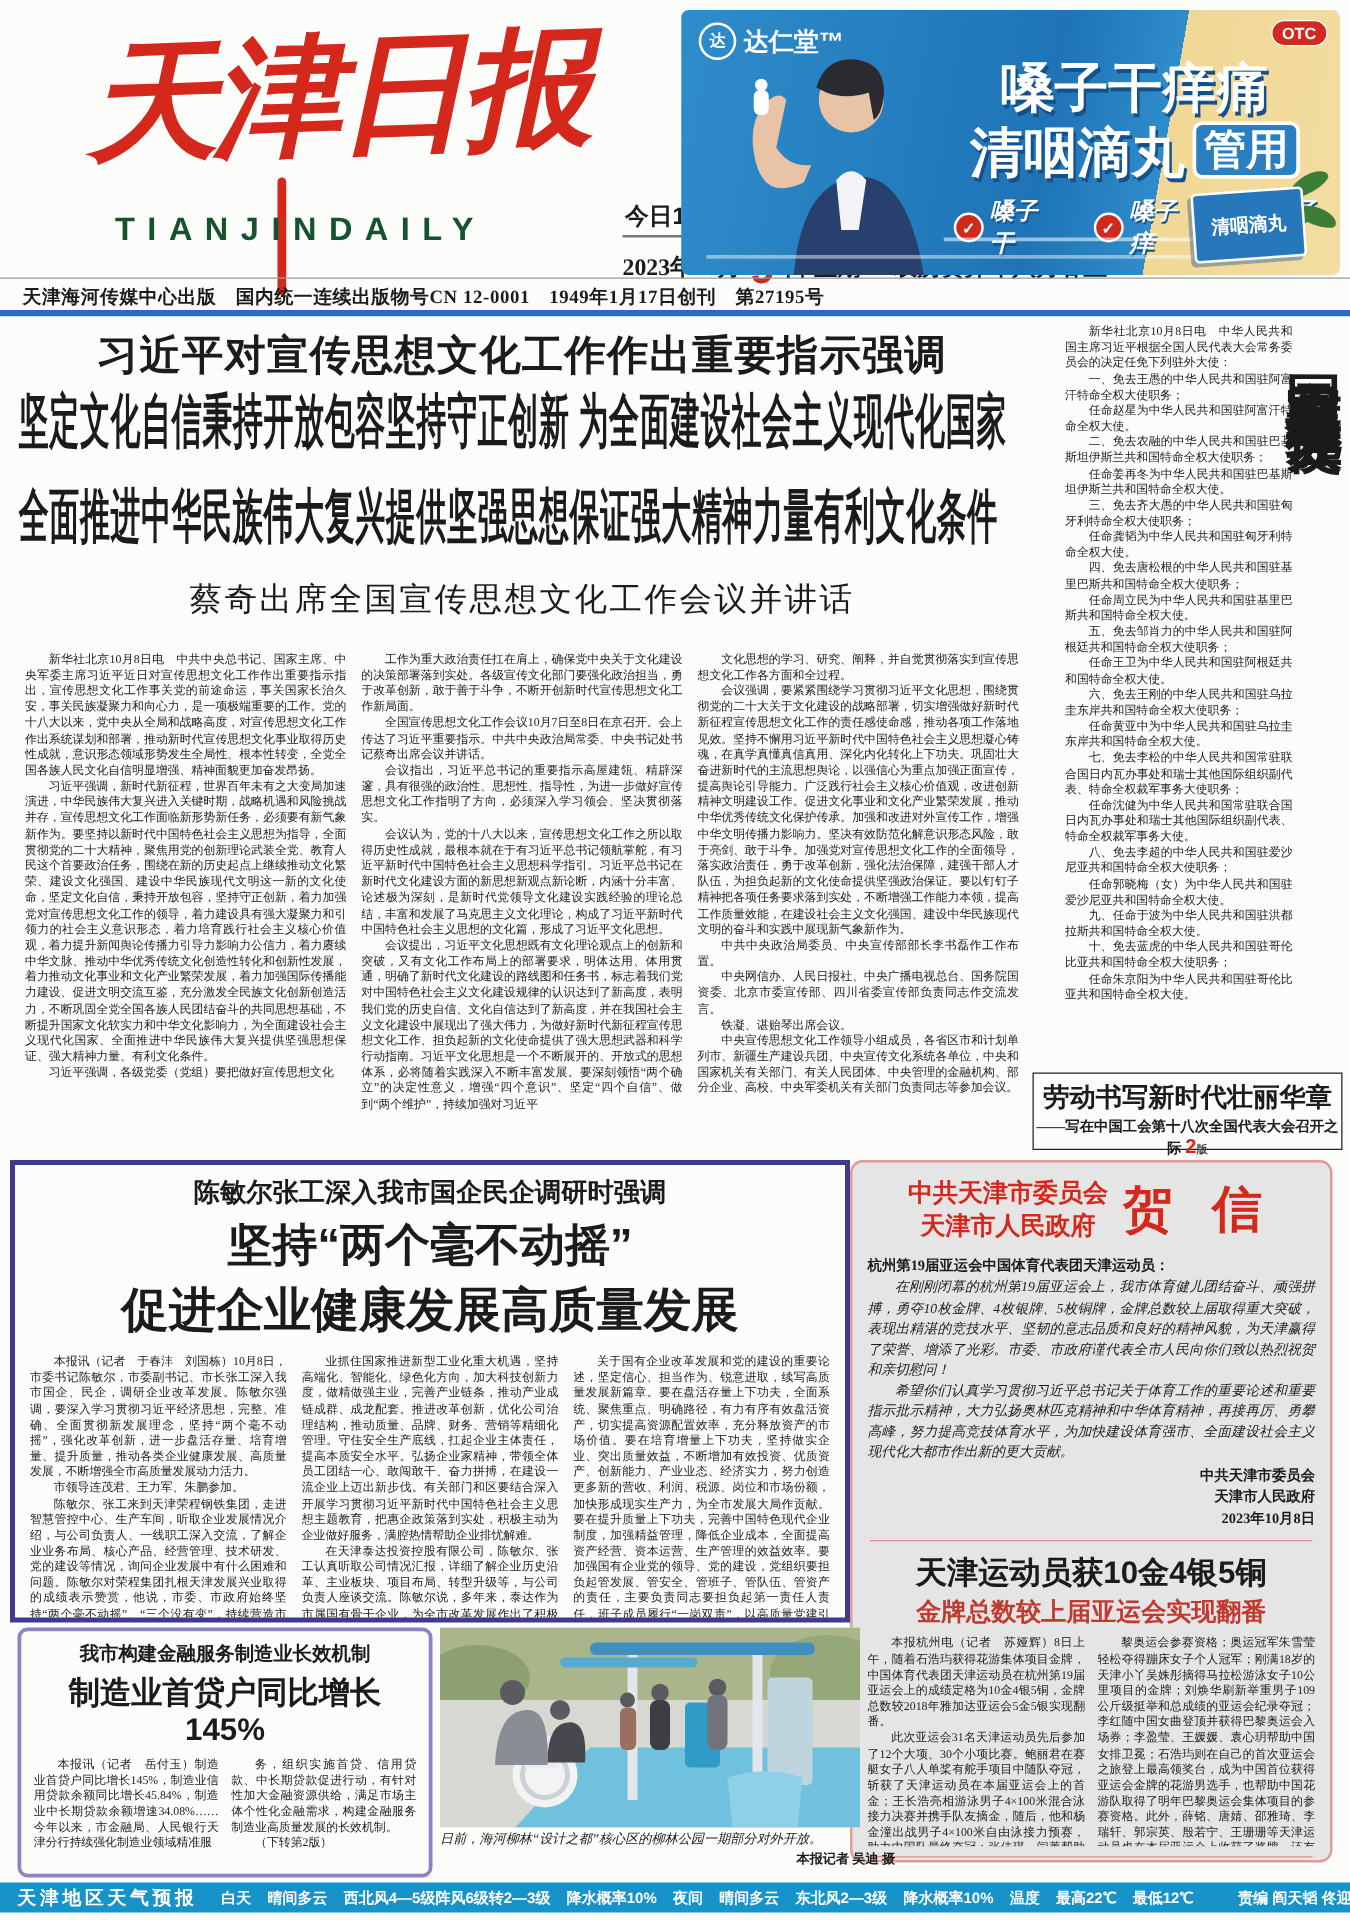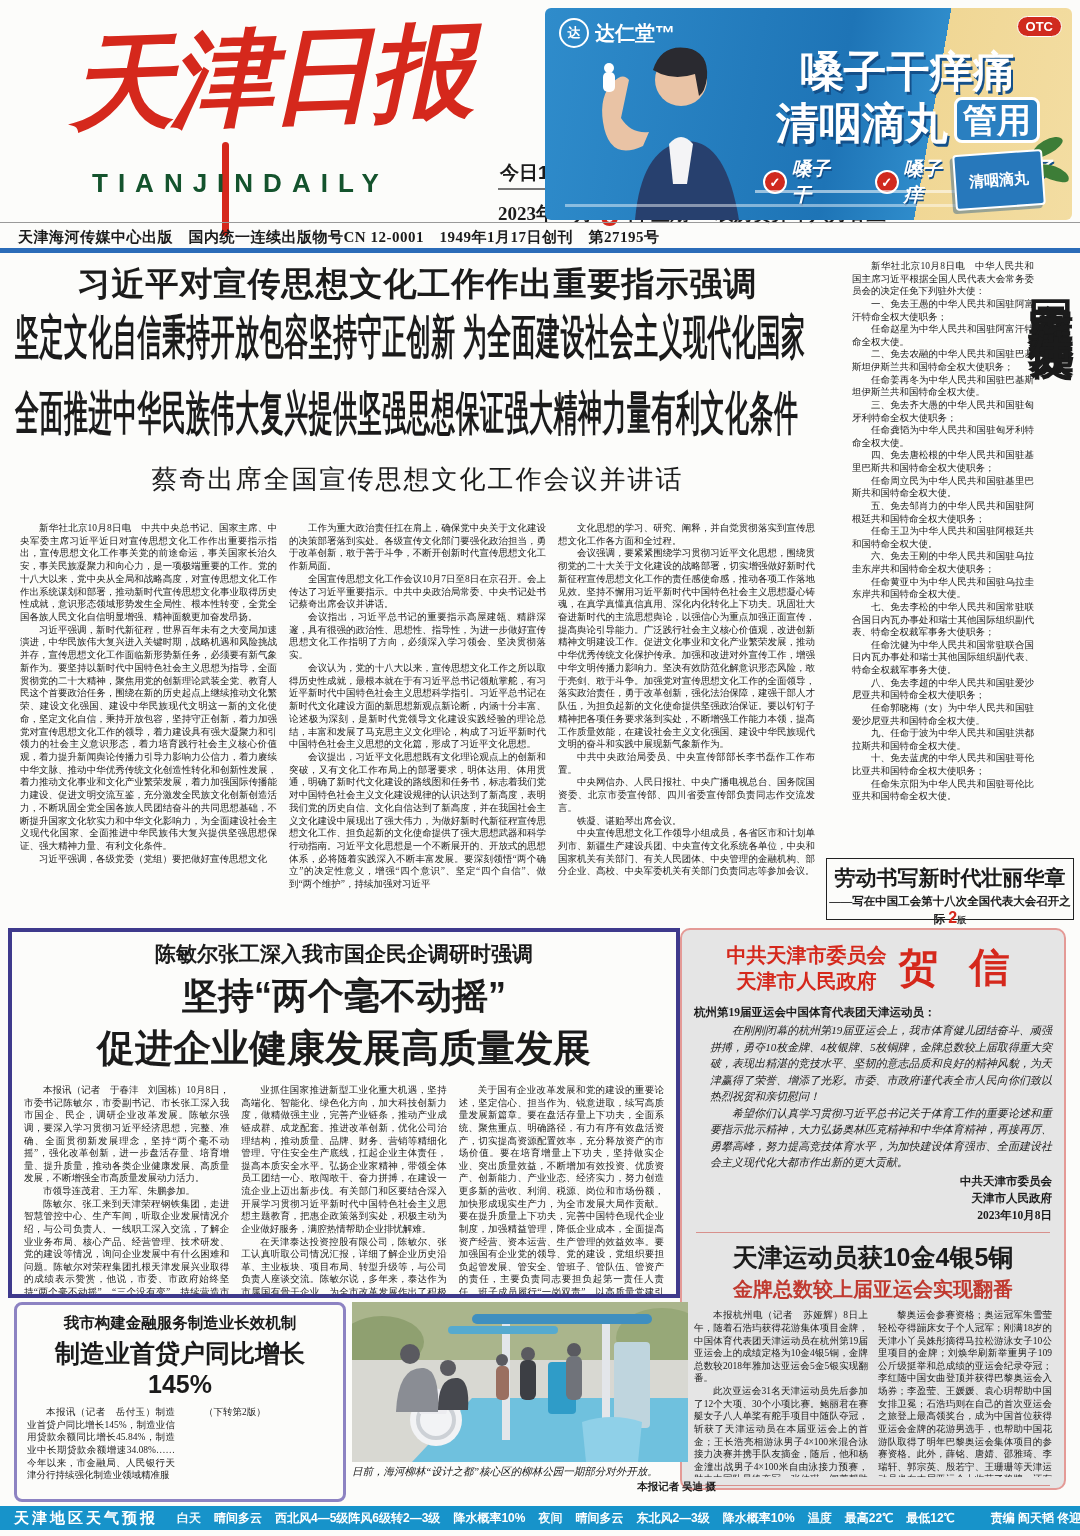--- a/index.html
+++ b/index.html
@@ -73,21 +73,21 @@
   .ent-h2{text-align:center;font-family:"Liberation Sans",sans-serif;font-weight:900;font-size:38px;margin-top:2px;}
   .ent-cols{display:flex;gap:12px;margin-top:10px;height:218px;overflow:hidden;}
   .ent-col{width:208px;font-size:9.5px;line-height:1.33;text-align:justify;overflow:hidden;}
   
   .hx-box{left:680px;top:928px;width:386px;height:562px;border:2px solid #e49a96;border-radius:10px;
           box-sizing:border-box;padding:10px 12px;overflow:hidden;background:#e5e5e5;}
   .hx-head{display:flex;justify-content:center;align-items:center;gap:12px;color:#d5281c;}
   .hx-org{font-weight:bold;font-size:20px;line-height:1.3;text-align:center;font-family:"Liberation Sans",sans-serif;}
   .hx-title{font-weight:900;font-size:40px;letter-spacing:10px;font-family:"Liberation Sans",sans-serif;}
   .hx-addr{font-weight:bold;font-size:11.5px;margin-top:10px;}
-  .hx-body{font-size:11px;line-height:1.5;font-style:italic;text-align:justify;margin-top:2px;margin-left:16px;}
+  .hx-body{font-size:11px;line-height:1.5;font-style:italic;text-align:justify;margin-top:2px;}
   .hx-body p{margin:0;text-indent:2em;}
   .hx-sign{text-align:right;font-size:11.5px;font-weight:bold;line-height:1.5;margin-top:2px;}
   .hx-rule{height:1px;background:#d8908c;margin:8px 2px;}
   .ath-h1{text-align:center;font-family:"Liberation Sans",sans-serif;font-weight:900;font-size:25px;}
   .ath-h2{text-align:center;color:#c03a30;font-weight:bold;font-size:20px;margin-top:2px;}
   .ath-cols{display:flex;gap:10px;margin-top:6px;height:168px;overflow:hidden;}
   .ath-col{width:176px;font-size:9.5px;line-height:1.33;text-align:justify;overflow:hidden;}
   
   .fin-box{left:14px;top:1302px;width:332px;height:200px;border:3px solid #8d83c2;border-radius:8px;
            box-sizing:border-box;padding:8px 10px;overflow:hidden;}
@@ -284,20 +284,21 @@
   </div>
 
   <div class="abs fin-box">
     <div class="fin-kicker">我市构建金融服务制造业长效机制</div>
     <div class="fin-h">制造业首贷户同比增长145%</div>
     <div class="fin-cols">
       <div class="fin-col">
           <p>本报讯（记者　岳付玉）制造业首贷户同比增长145%，制造业信用贷款余额同比增长45.84%，制造业中长期贷款余额增速34.08%……今年以来，市金融局、人民银行天津分行持续强化制造业领域精准服</p>
         </div>
       <div class="fin-col">
+          <p>务，组织实施首贷、信用贷款、中长期贷款促进行动，有针对性加大金融资源供给，满足市场主体个性化金融需求，构建金融服务制造业高质量发展的长效机制。</p>
           <p>（下转第2版）</p>
         </div>
     </div>
 
   </div>
 
   <div class="abs photo">
     <svg width="336" height="160" viewBox="0 0 336 160">
       <rect width="336" height="160" fill="#cfd4c2"></rect>
       <rect y="0" width="336" height="60" fill="#aab58c"></rect>

